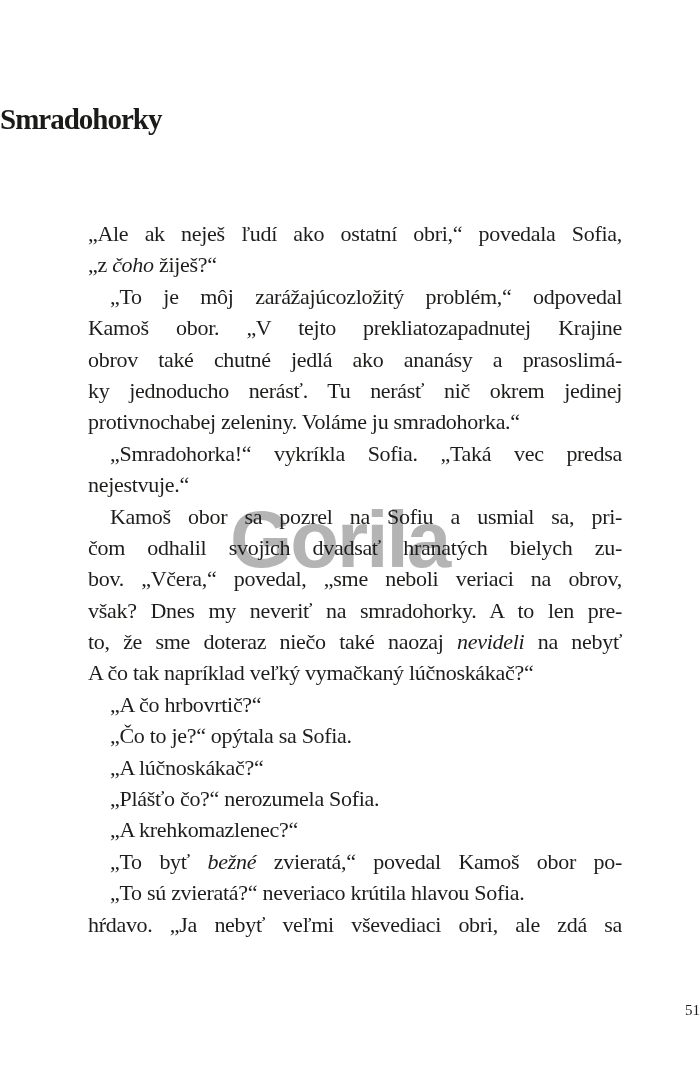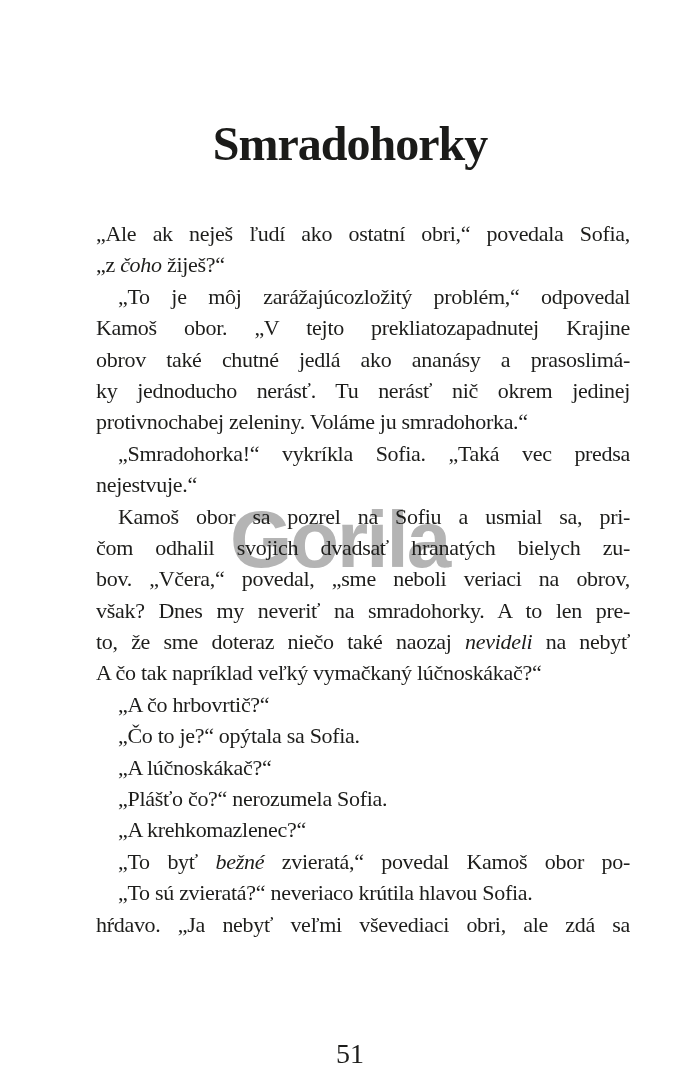--- a/index.html
+++ b/index.html
@@ -12,22 +12,21 @@
     position: relative;
   }
   .page {
     position: absolute; left: 0; top: 0;
     width: 700px; height: 1086px;
     background: #ffffff;
   }
   .chapter-title {
     position: absolute;
     top: 84px; left: 0; width: 100%;
-    text-align: center;
-    font-size: 48px;
+    font-size: 29px;
     font-weight: bold;
     letter-spacing: -1px;
     color: #1b1b19;
     z-index: 1;
   }
   .watermark {
     position: absolute;
     top: 500px; left: 230px;
     font-family: "Liberation Sans", sans-serif;
     font-weight: bold;
@@ -36,43 +35,42 @@
     letter-spacing: -2px;
     color: #b4b4b4;
     z-index: 0;
     user-select: none;
   }
   .page-text {
     position: absolute;
     top: 218px; left: 88px;
     width: 534px;
     z-index: 1;
-    margin-left: 8px;
   }
   .text-line {
     font-size: 22px;
     line-height: 31.4px;
     height: 31.4px;
     letter-spacing: -0.3px;
     text-align: left;
     color: #1d1d1b;
   }
   .text-line.justify {
     text-align: justify;
     text-align-last: justify;
   }
   .text-line.indent {
     text-indent: 22px;
   }
   .text-line em { font-style: italic; }
   .page-number {
     position: absolute;
-    top: 1038px; left: 0; width: 100%;
-    text-align: center;
-    font-size: 28px;
+    top: 1002px; left: 0; width: 100%;
+    text-align: right;
+    font-size: 15px;
     color: #1d1d1b;
     z-index: 1;
   }
 </style>
 </head>
 <body style="background: rgb(255, 255, 255);">
 
 <div class="page">
 
   <div class="watermark" style="color: rgb(180, 180, 180);">Gorila</div>

